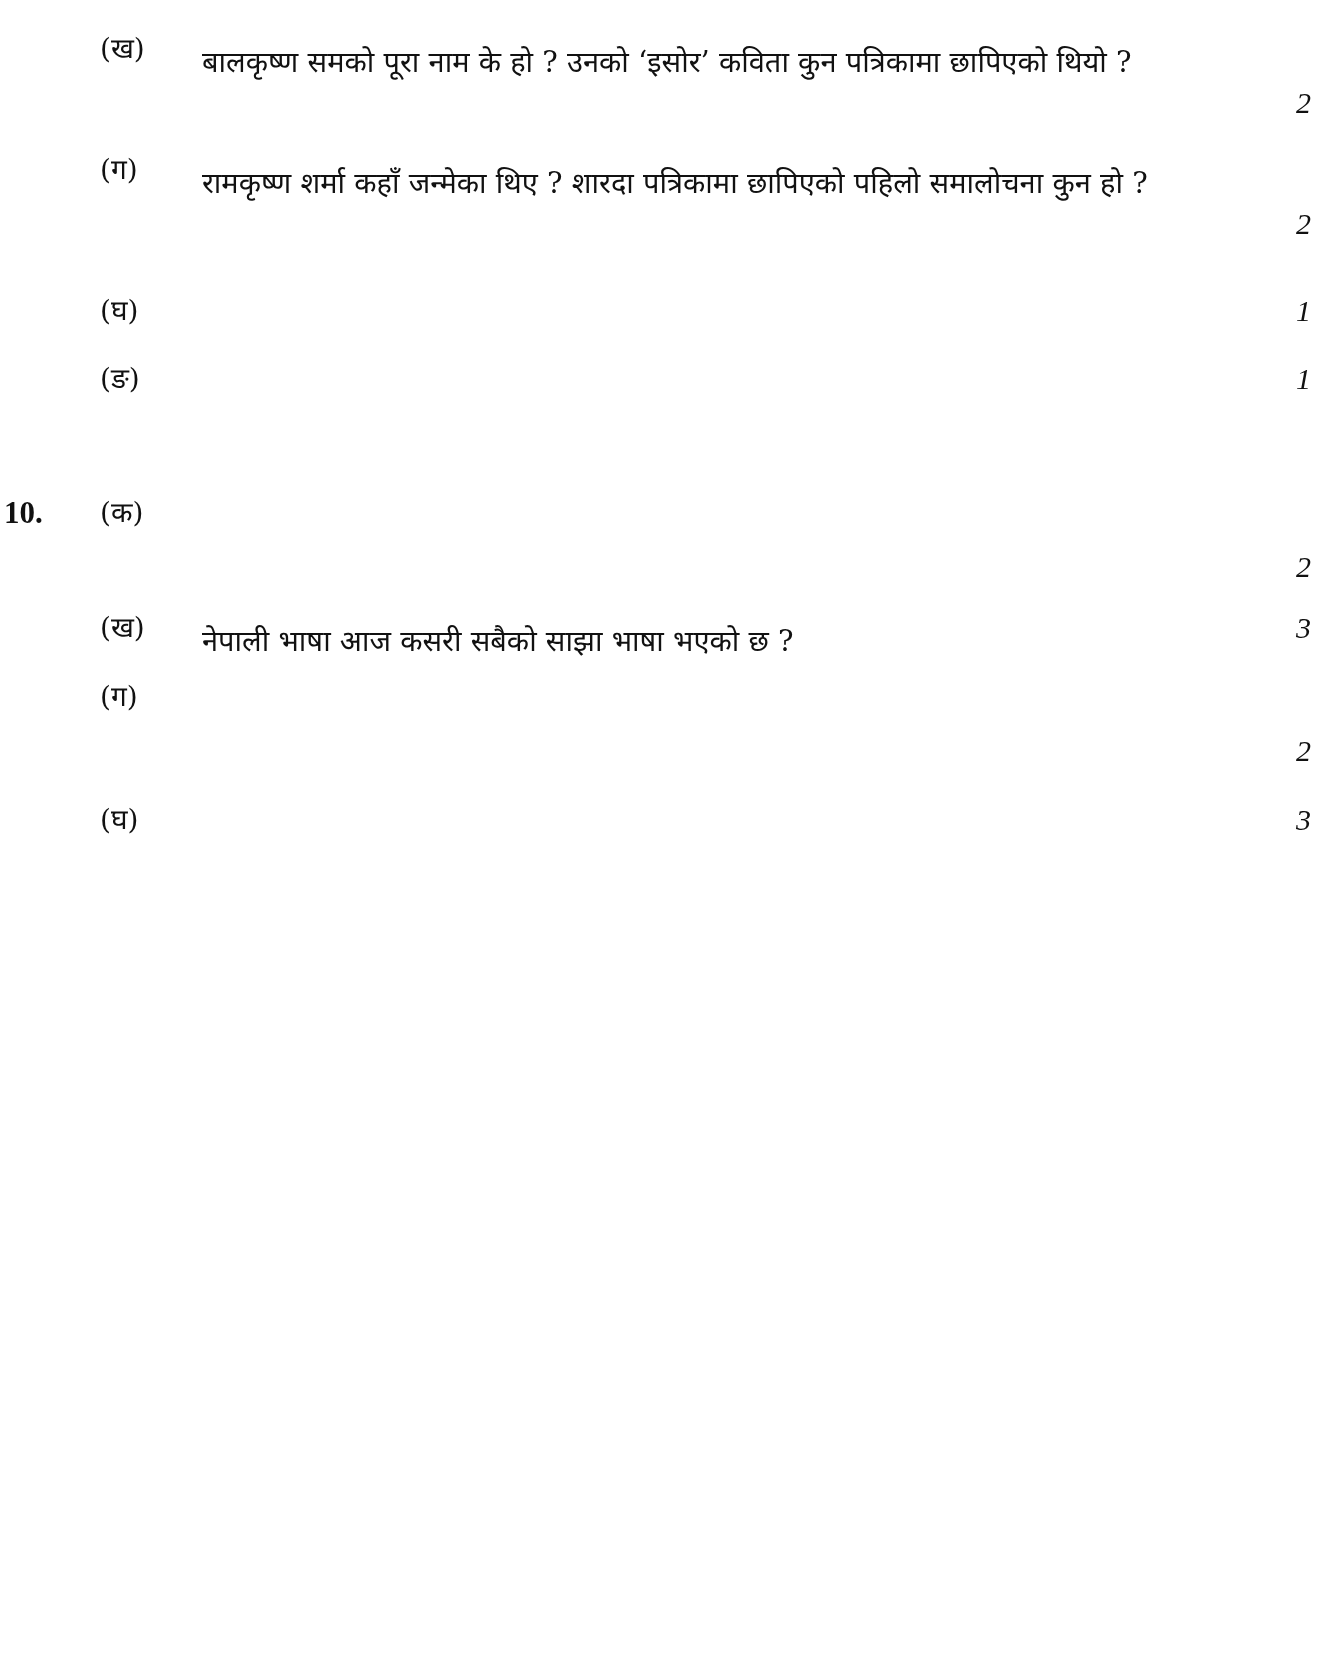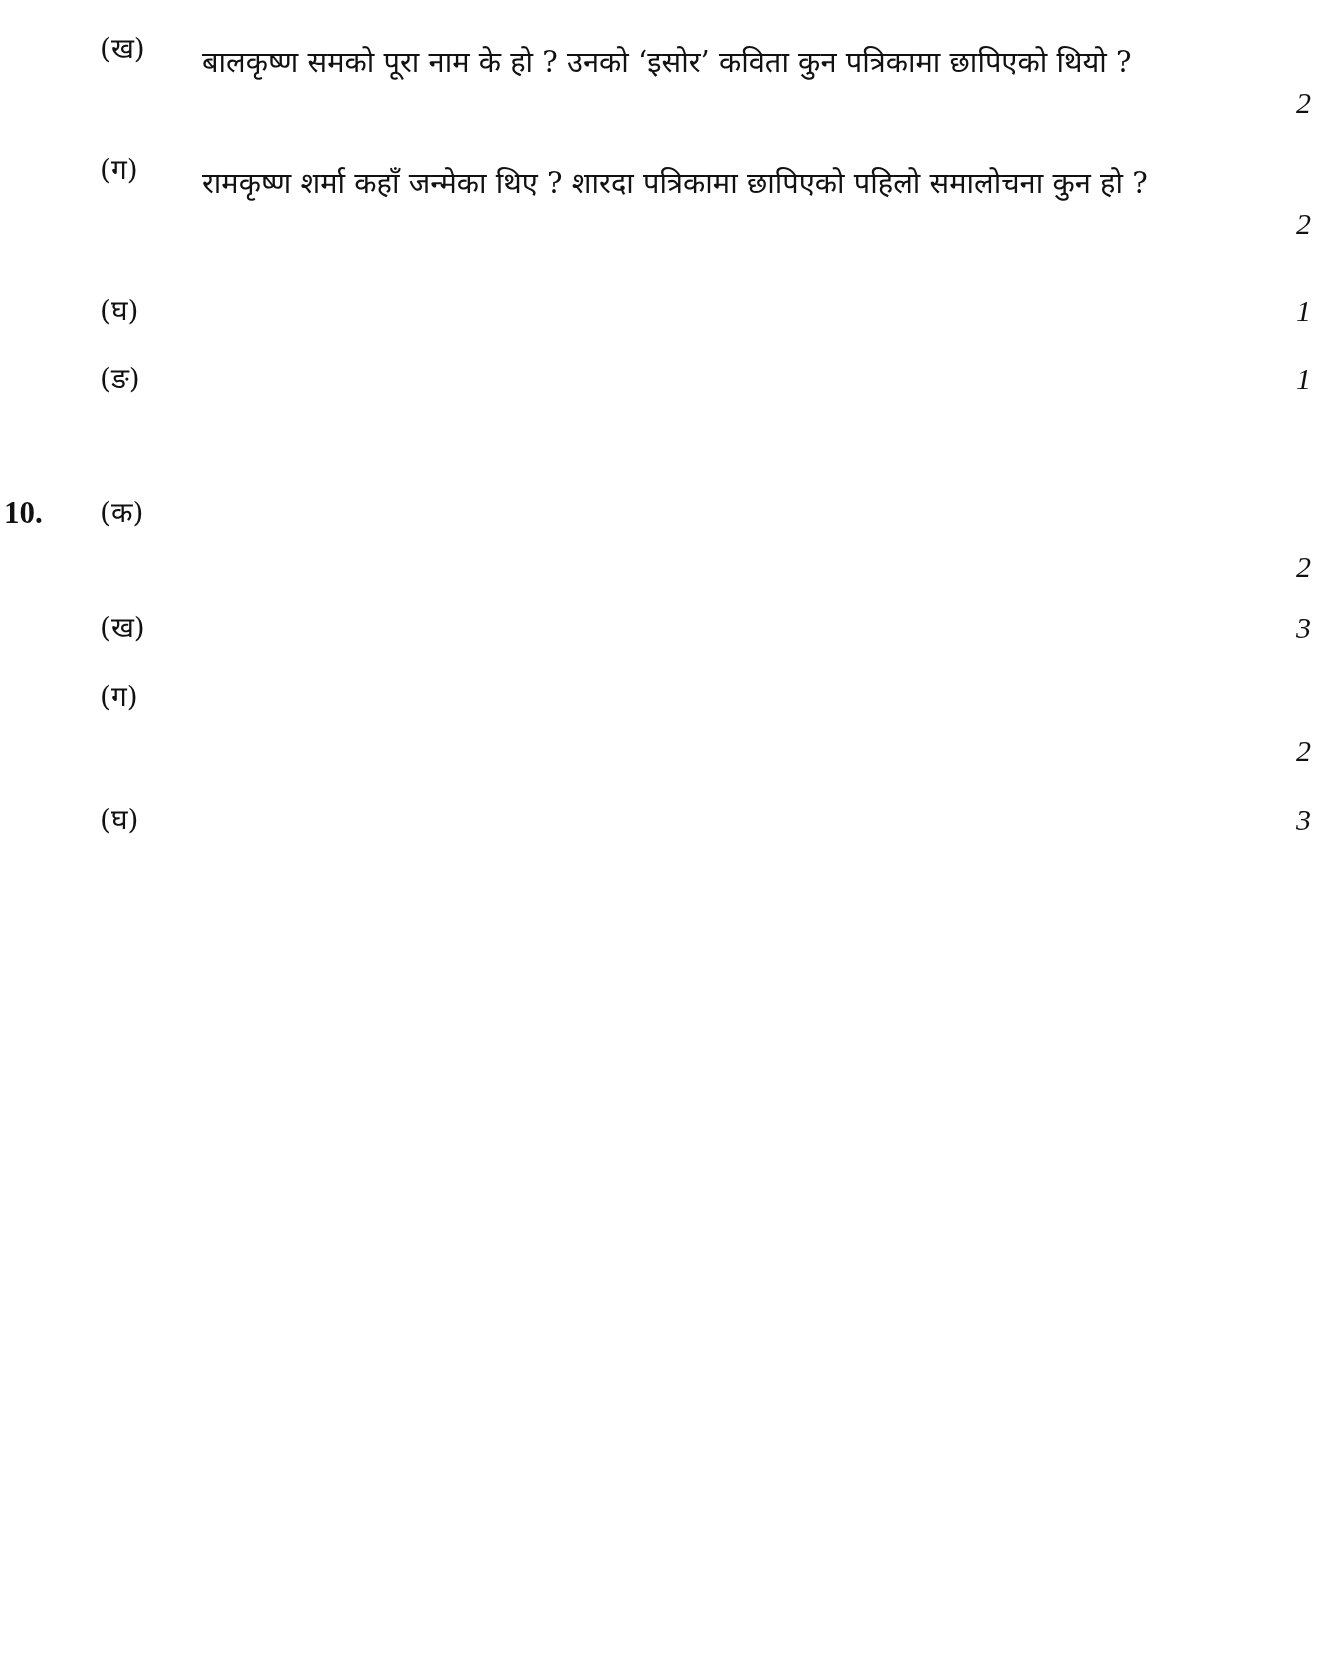--- a/index.html
+++ b/index.html
@@ -91,20 +91,21 @@
   </div>
 
   <div class="row" style="top:486px;height:108px;">
     <span class="qnum">10.</span>
     <span class="label">(क)</span>
     <span class="marks" style="top:54px;">2</span>
   </div>
 
   <div class="row" style="top:601px;height:54px;">
     <span class="label">(ख)</span>
+    <div class="text">नेपाली भाषा आज कसरी सबैको साझा भाषा भएको छ ?</div>
     <span class="marks" style="top:0;">3</span>
   </div>
 
   <div class="row" style="top:670px;height:108px;">
     <span class="label">(ग)</span>
     <span class="marks" style="top:54px;">2</span>
   </div>
 
   <div class="row" style="top:793px;height:54px;">
     <span class="label">(घ)</span>

